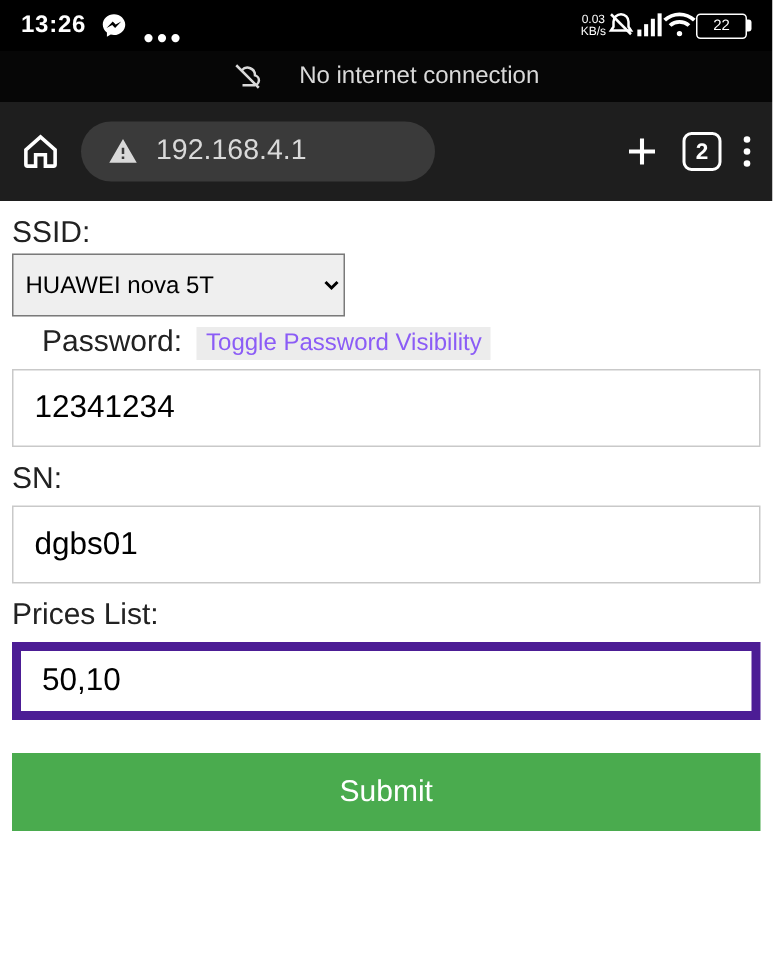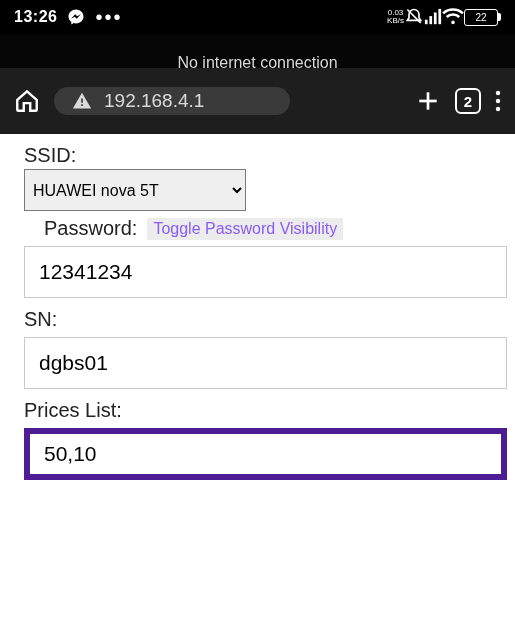--- a/index.html
+++ b/index.html
@@ -4,60 +4,60 @@
 <style>
   * { box-sizing: border-box; margin: 0; padding: 0; }
   html, body { width: 515px; height: 637px; background: #fff; font-family: Arial, Helvetica, sans-serif; overflow: hidden; }
 
   
   .statusbar {
     background: #000; color: #fff; height: 34px; display: flex;
     align-items: center; justify-content: space-between; padding: 0 14px;
     font-size: 16px;
   }
-  .status-left { display: flex; align-items: center; gap: 10px; }
+  .status-left { display: flex; align-items: flex-end; gap: 10px; }
   .status-right { display: flex; align-items: center; gap: 0; }
   .status-clock { font-weight: 600; letter-spacing: 0.5px; }
   .kbps { display:flex; flex-direction:column; align-items:center; font-size:8px; line-height:8px; }
   .battery-wrap { display:flex; align-items:center; }
   .battery-box {
     border:1.5px solid #fff; border-radius:3px; width:34px; height:17px;
     display:flex; align-items:center; justify-content:center; font-size:10px; position:relative;
   }
   .battery-tip { width:3px; height:8px; background:#fff; border-radius:0 2px 2px 0; }
   .dots3 { font-size:20px; line-height:0; letter-spacing:2px; }
   svg.icon { display:block; }
 
   
   .no-internet {
     background:#060606; color:#d9d9d9; height:34px; display:flex;
-    align-items:center; justify-content:center; gap:24px; font-size:16px;flex-direction:column;
+    align-items:center; justify-content:center; gap:24px; font-size:16px;
   }
 
   
   .urlbar {
     background:#1e1e1e; height:66px; display:flex; align-items:center;
     padding:0 14px; gap:14px;
   }
   .url-pill {
-    background:#3a3a3a; border-radius:32px; height:28px; flex:0 0 236px;
+    background:#3a3a3a; border-radius:32px; height:40px; flex:0 0 236px;
     display:flex; align-items:center; padding:0 18px; gap:12px; color:#d9d9d9;
     font-size:19px;
   }
   .url-spacer { flex:1; }
   .tabcount {
     width:26px; height:26px; border:2.5px solid #fff; border-radius:6px;
     display:flex; align-items:center; justify-content:center; color:#fff;
     font-size:15px; font-weight:600;
   }
   .vdots { color:#fff; font-size:22px; }
   .plus { color:#fff; }
 
   
-  .page { padding: 10px 8px 0 24px; font-size: 20px; color:#222; }
+  .page { padding: 10px 8px 0 8px; font-size: 20px; color:#222; }
   .label { margin-bottom: 2px; }
   .row-inline { display:flex; align-items:flex-end; gap:10px; margin-top:6px;margin-left:20px; }
 
   select.ssid {
     width: 222px; height: 42px; font-size:16px; background:#efefef;
     border:1px solid #7a7a7a; padding:0 4px;
   }
 
   .toggle-btn {
     background:#ececec; border:none; font-size:16px; color:#8b5cf6;
@@ -160,13 +160,14 @@
     <button class="toggle-btn">Toggle Password Visibility</button>
   </div>
   <input class="field" type="text" value="12341234" style="">
 
   <div class="label mtop">SN:</div>
   <input class="field" type="text" value="dgbs01" style="">
 
   <div class="label mtop">Prices List:</div>
   <input class="field focused" type="text" value="50,10" style="">
 
+  <button class="submit">Submit</button>
 </div>
 
 </body></html>

